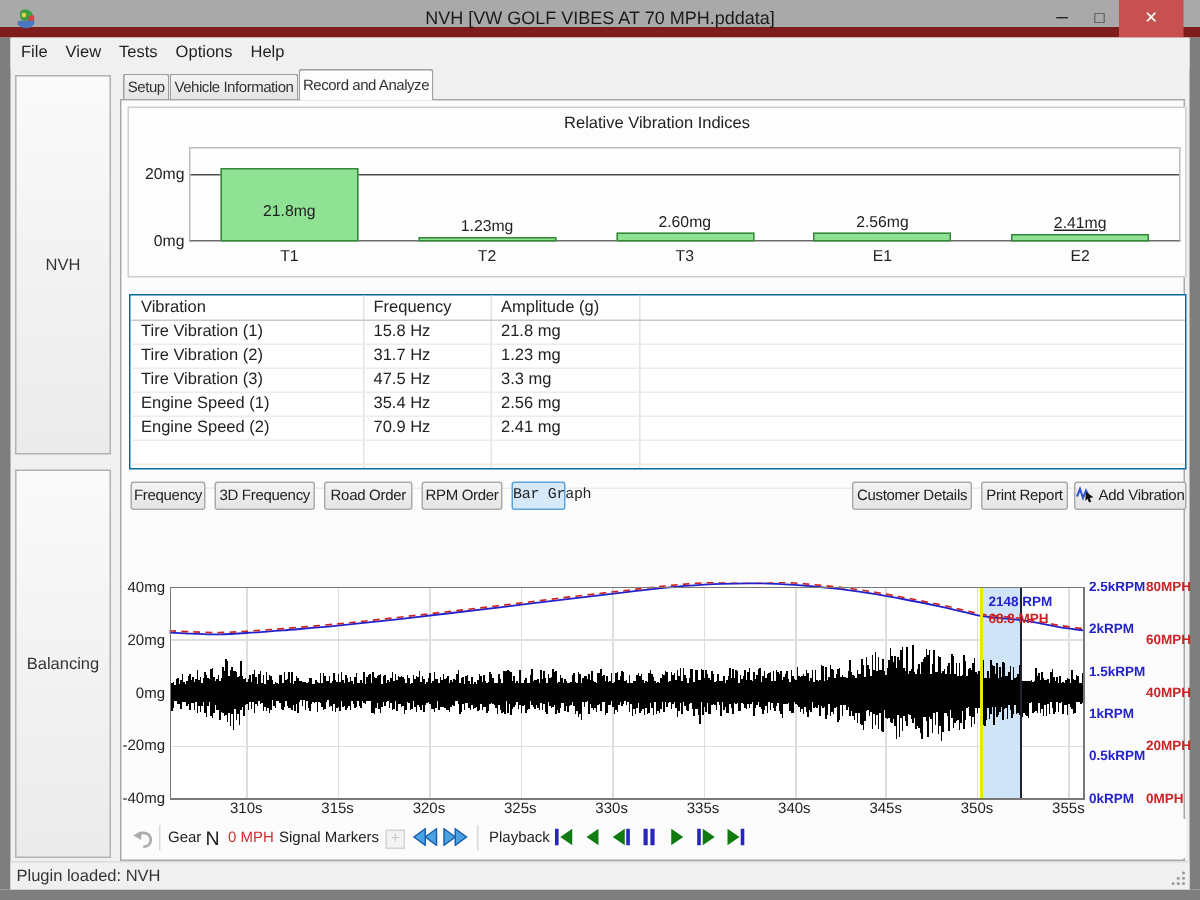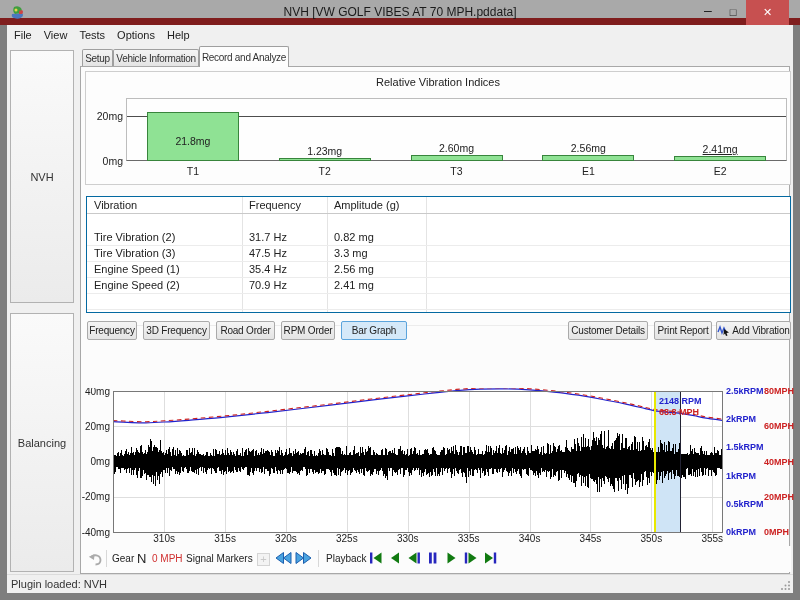--- a/index.html
+++ b/index.html
@@ -110,24 +110,29 @@
 
 <div class="vtable" id="vtable">
     <div class="col-sep" style="left: 155px;"></div>
     <div class="col-sep" style="left: 240px;"></div>
     <div class="col-sep" style="left: 339px;"></div>
     <div class="t-row" style="top: 0px; height: 17px; border-bottom: 1px solid rgb(201, 201, 201);">
       <div class="t-cell" style="left: 7px; top: 2px;">Vibration</div>
       <div class="t-cell" style="left: 162px; top: 2px;">Frequency</div>
       <div class="t-cell" style="left: 247px; top: 2px;">Amplitude (g)</div>
     </div>
+    <div class="t-row" style="top: 17px; height: 16px;">
+      <div class="t-cell" style="left: 7px; top: 1px;">Tire Vibration (1)</div>
+      <div class="t-cell" style="left: 162px; top: 1px;">15.8 Hz</div>
+      <div class="t-cell" style="left: 247px; top: 1px;">21.8 mg</div>
+    </div>
     <div class="t-row" style="top: 33px; height: 16px;">
       <div class="t-cell" style="left: 7px; top: 1px;">Tire Vibration (2)</div>
       <div class="t-cell" style="left: 162px; top: 1px;">31.7 Hz</div>
-      <div class="t-cell" style="left: 247px; top: 1px;">0.82 mg</div>
+      <div class="t-cell" style="left: 247px; top: 1px;">1.23 mg</div>
     </div>
     <div class="t-row" style="top: 49px; height: 16px;">
       <div class="t-cell" style="left: 7px; top: 1px;">Tire Vibration (3)</div>
       <div class="t-cell" style="left: 162px; top: 1px;">47.5 Hz</div>
       <div class="t-cell" style="left: 247px; top: 1px;">3.3 mg</div>
     </div>
     <div class="t-row" style="top: 65px; height: 16px;">
       <div class="t-cell" style="left: 7px; top: 1px;">Engine Speed (1)</div>
       <div class="t-cell" style="left: 162px; top: 1px;">35.4 Hz</div>
       <div class="t-cell" style="left: 247px; top: 1px;">2.56 mg</div>
@@ -139,21 +144,21 @@
     </div>
     <div class="t-row" style="top: 97px; height: 16px;"></div>
     <div class="t-row" style="top: 113px; height: 16px;"></div>
   </div>
 
 <div id="btnrow">
     <div class="btn" style="left: 87px; width: 50px;">Frequency</div>
     <div class="btn" style="left: 143px; width: 67px;">3D Frequency</div>
     <div class="btn" style="left: 216px; width: 59px;">Road Order</div>
     <div class="btn" style="left: 281px; width: 54px;">RPM Order</div>
-    <div class="btn active-view" style="left: 341px; width: 66px;">Bar Graph</div>
+    <div class="btn active-view" style="left: 341px; width: 36px; font-family: Liberation Mono, monospace;">Bar Graph</div>
     <div class="btn" style="left: 568px; width: 80px;">Customer Details</div>
     <div class="btn" style="left: 654px; width: 58px;">Print Report</div>
     <div class="btn" style="left: 716px; width: 75px;"><svg width="13" height="11" viewBox="0 0 13 11" style="vertical-align:-2px;margin-right:2px">
         <path d="M1 7 L3 2 L5 8 L7 3 L8.5 6" fill="none" stroke="#3355cc" stroke-width="1.4"></path>
         <polygon points="7,4 12,7.5 9.5,8 10.5,10.5 9,11 8,8.5 6.5,10" fill="#111"></polygon>
       </svg>Add Vibration</div>
   </div>
 
 <div class="wavebox" id="wavebox"><svg width="722" height="160" viewBox="0 0 722 160" font-family="Liberation Sans,sans-serif">
       <rect x="38" y="3" width="609" height="141" fill="#ffffff"></rect>

